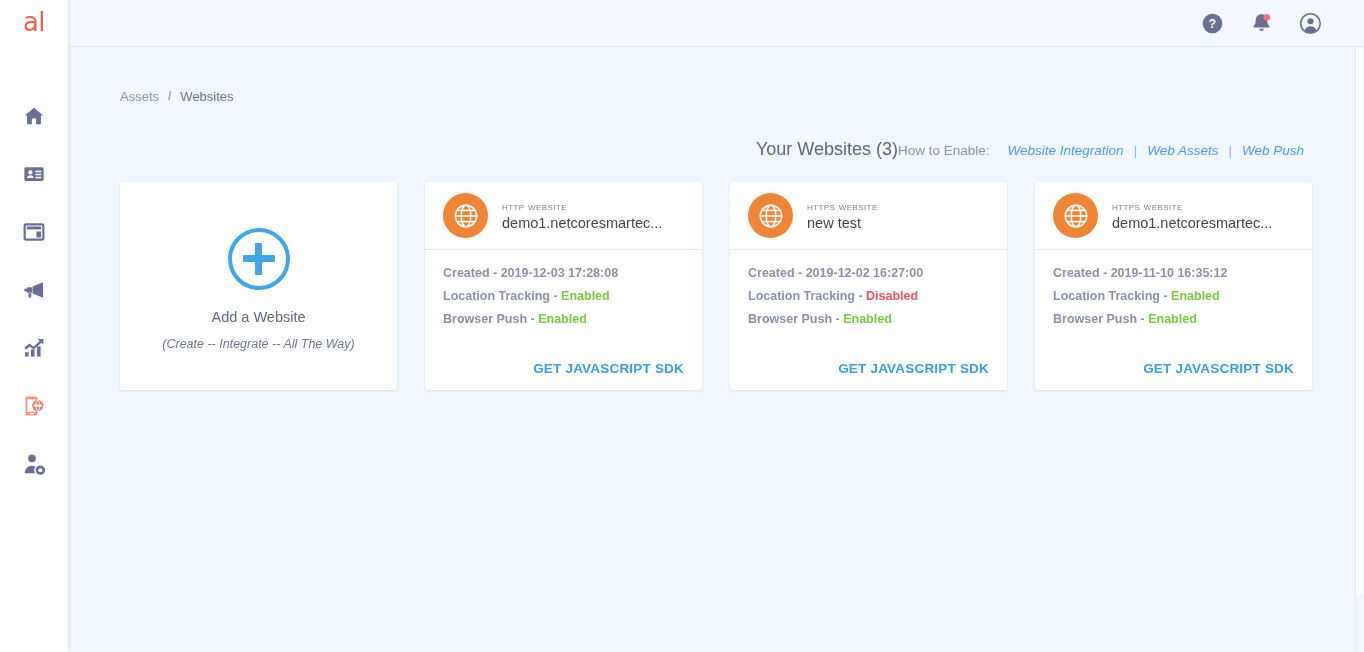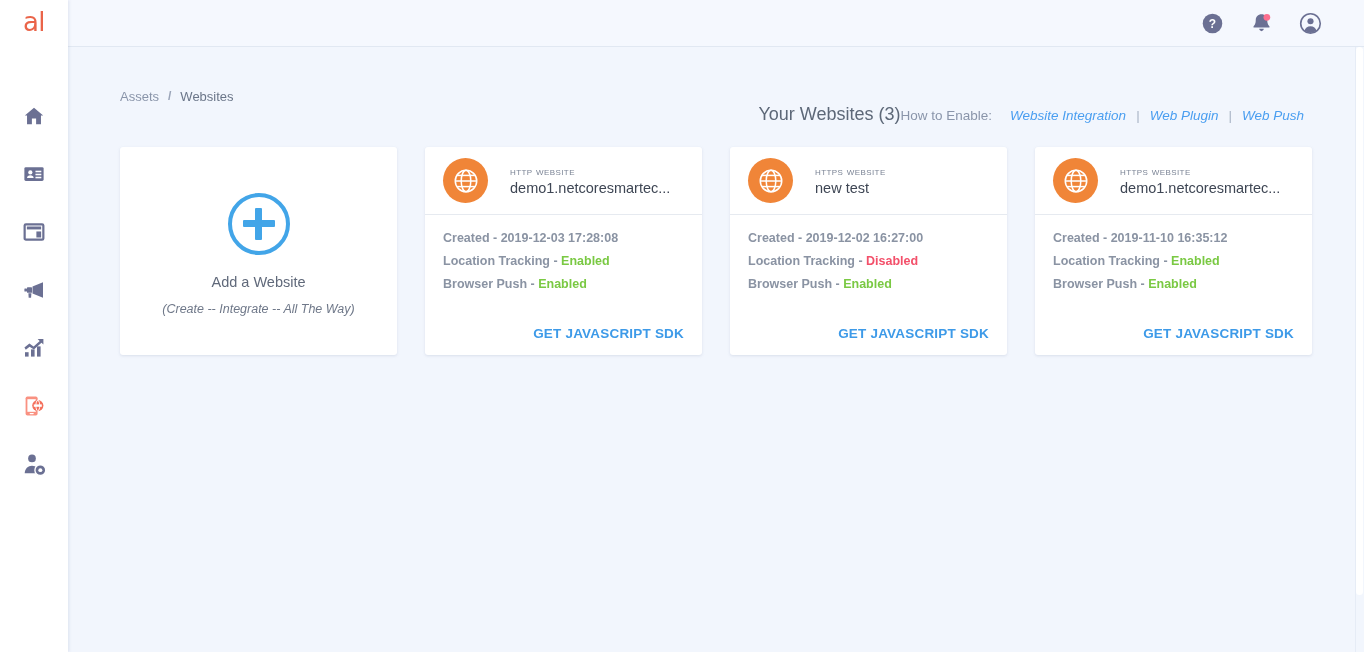--- a/index.html
+++ b/index.html
@@ -79,21 +79,21 @@
 
   .content {
     flex: 1 1 auto;
     padding: 42px 52px 0 52px;
     overflow: hidden;
   }
 
   .breadcrumb {
     font-size: 13px;
     color: #8a95aa;
-    margin-bottom: 0;
+    margin-bottom: 35px;
     display: flex;
     align-items: flex-start;
     gap: 9px;
   }
   .breadcrumb .crumb { cursor: pointer; }
   .breadcrumb .crumb.current { color: #6b7689; }
   .breadcrumb .sep { color: #9aa4b8; font-weight: bold; font-size: 12px; }
 
   .title-row {
     display: flex;
@@ -172,21 +172,21 @@
   }
 
   
   .card-head {
     height: 68px;
     flex: 0 0 68px;
     display: flex;
     align-items: center;
     padding: 18px 18px;
     border-bottom: 1px solid #e6eaf0;
-    gap: 22px;
+    gap: 14px;
   }
   .globe {
     width: 45px; height: 45px;
     border-radius: 50%;
     background: #f08538;
     flex: 0 0 45px;
     display: flex; align-items: center; justify-content: center;
   }
   .card-head-text { min-width: 0; }
   .site-type {
@@ -373,21 +373,21 @@
         <span class="sep">/</span>
         <span class="crumb current">Websites</span>
       </div>
 
       <div class="title-row">
         <div class="page-title">Your Websites (3)</div>
         <div class="how-to">
           <span class="how-to-label">How to Enable:</span>
           <a>Website Integration</a>
           <span class="pipe">|</span>
-          <a>Web Plugin</a>
+          <a>Web Assets</a>
           <span class="pipe">|</span>
           <a>Web Push</a>
         </div>
       </div>
 
       <div class="cards">
 
         <div class="card add-card">
           <div class="plus-circle"></div>
           <div class="add-title">Add a Website</div>

